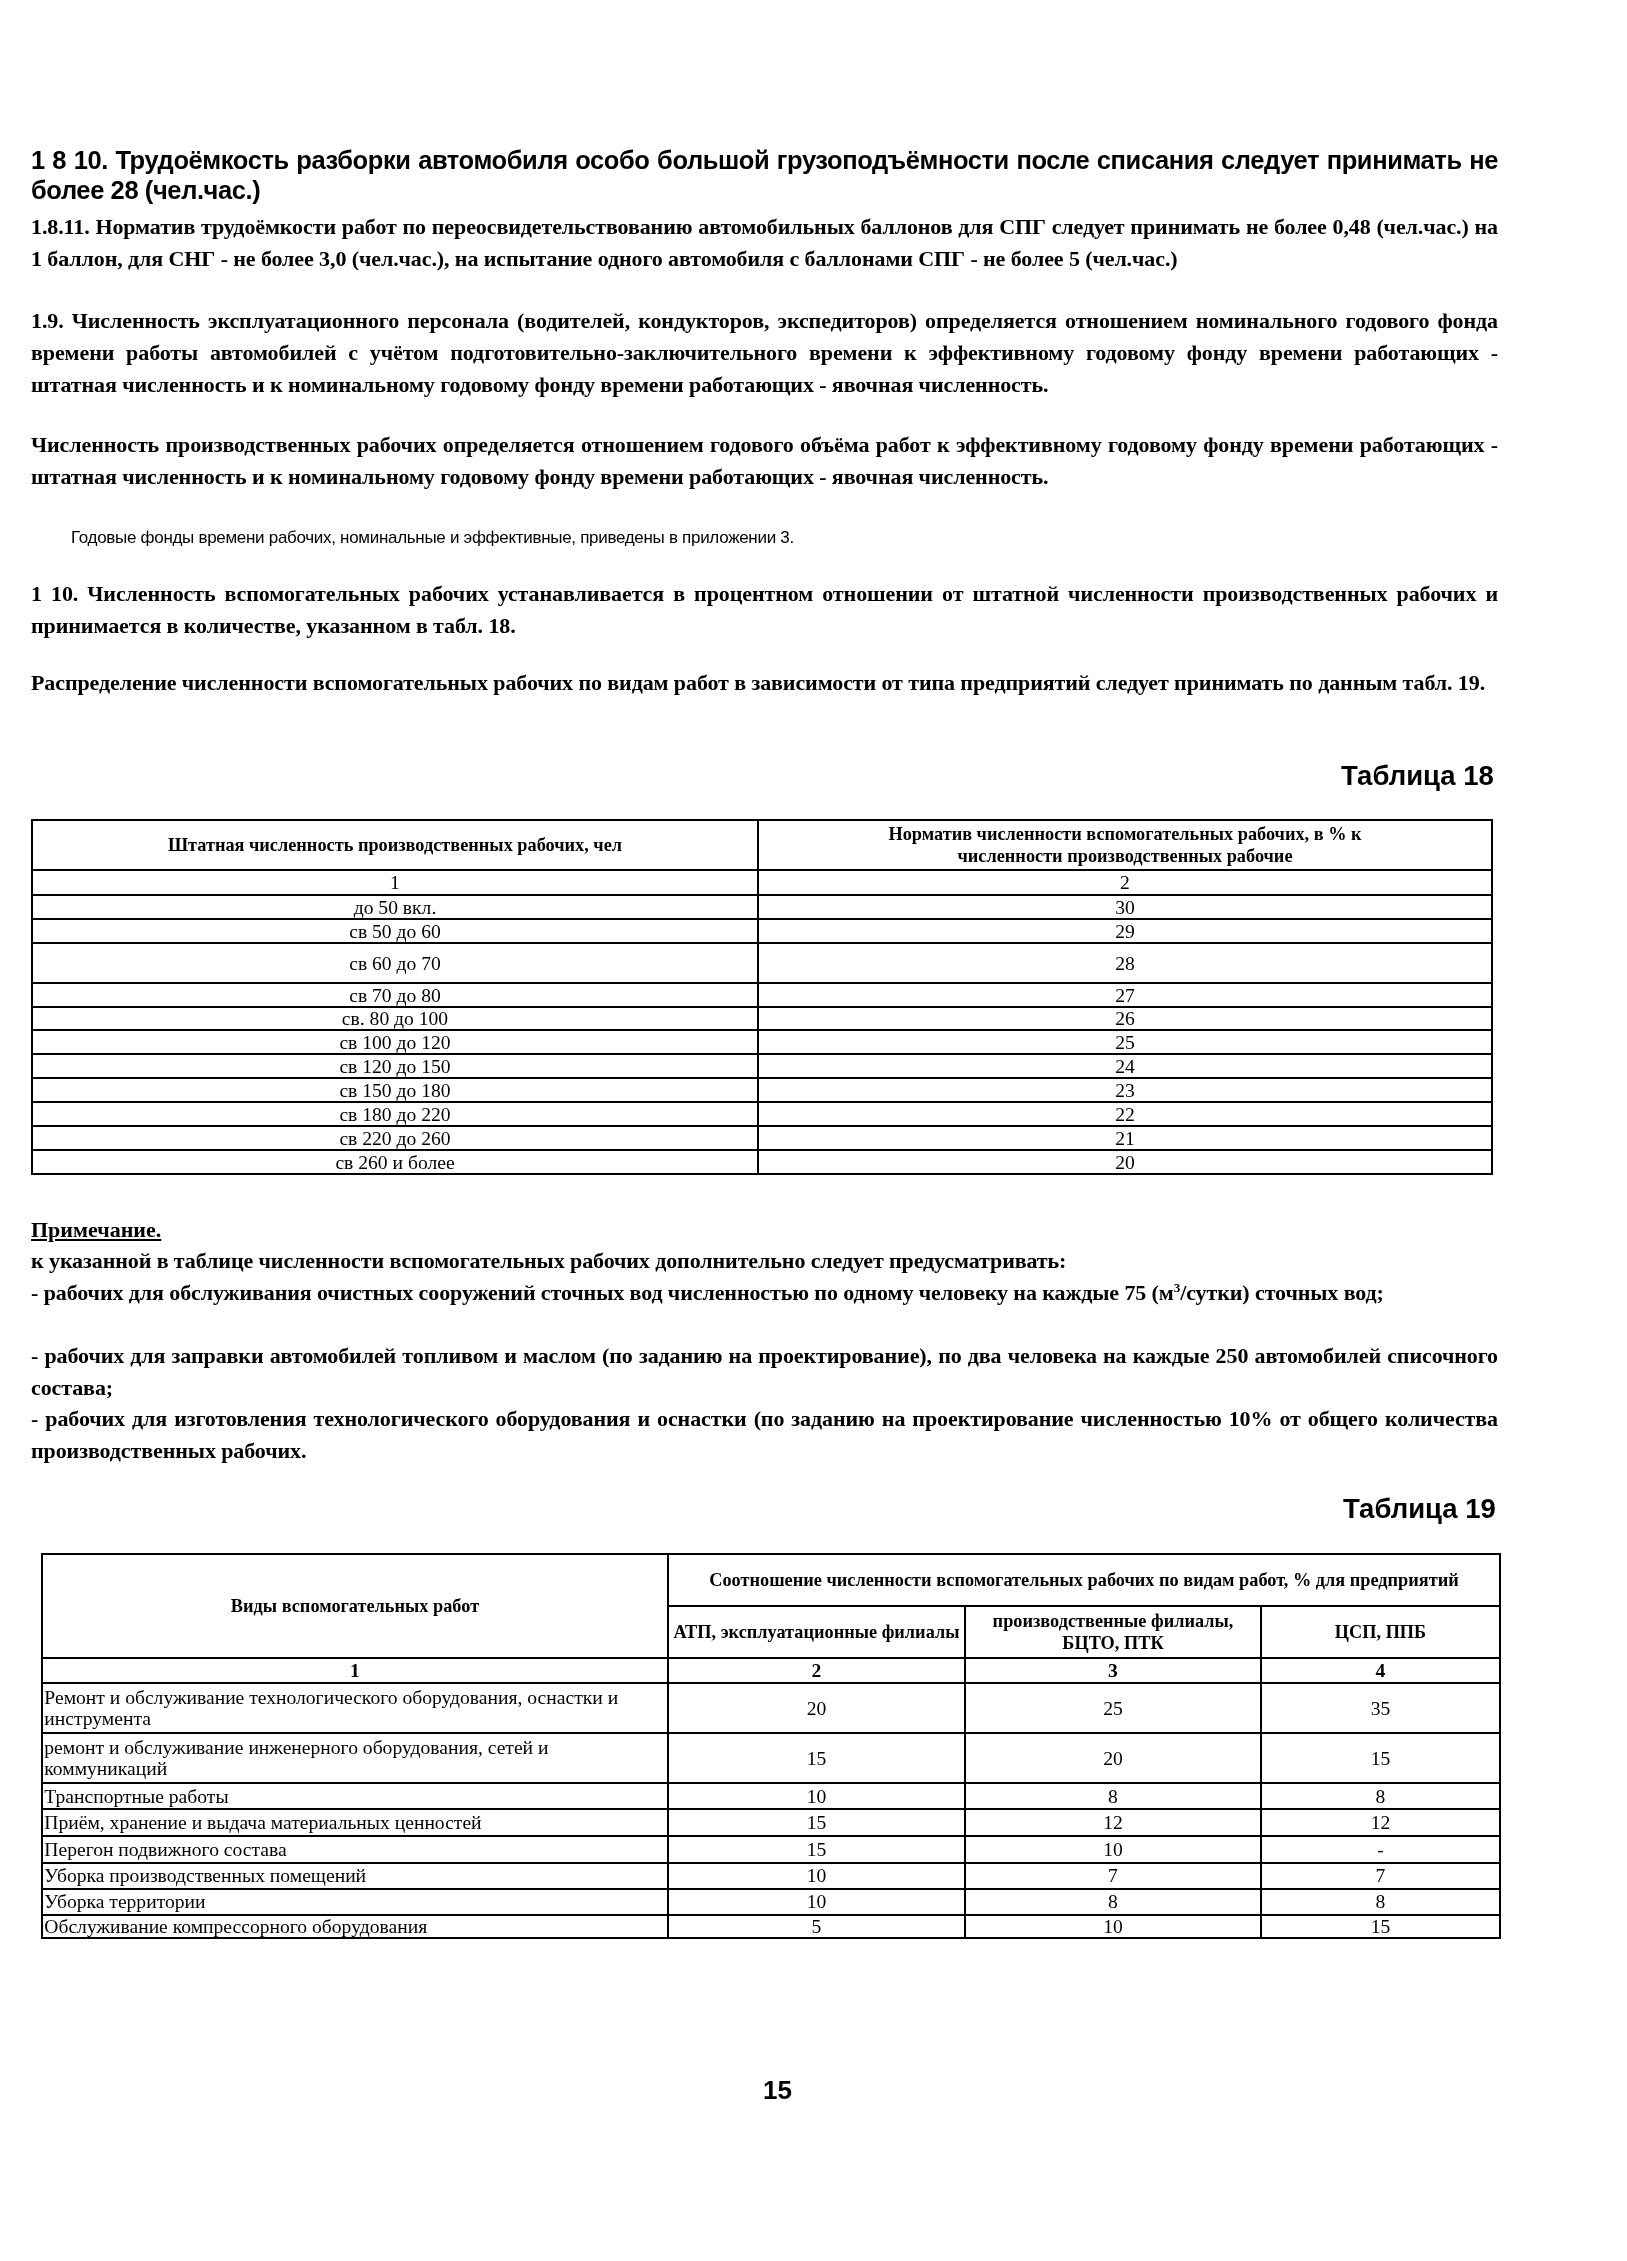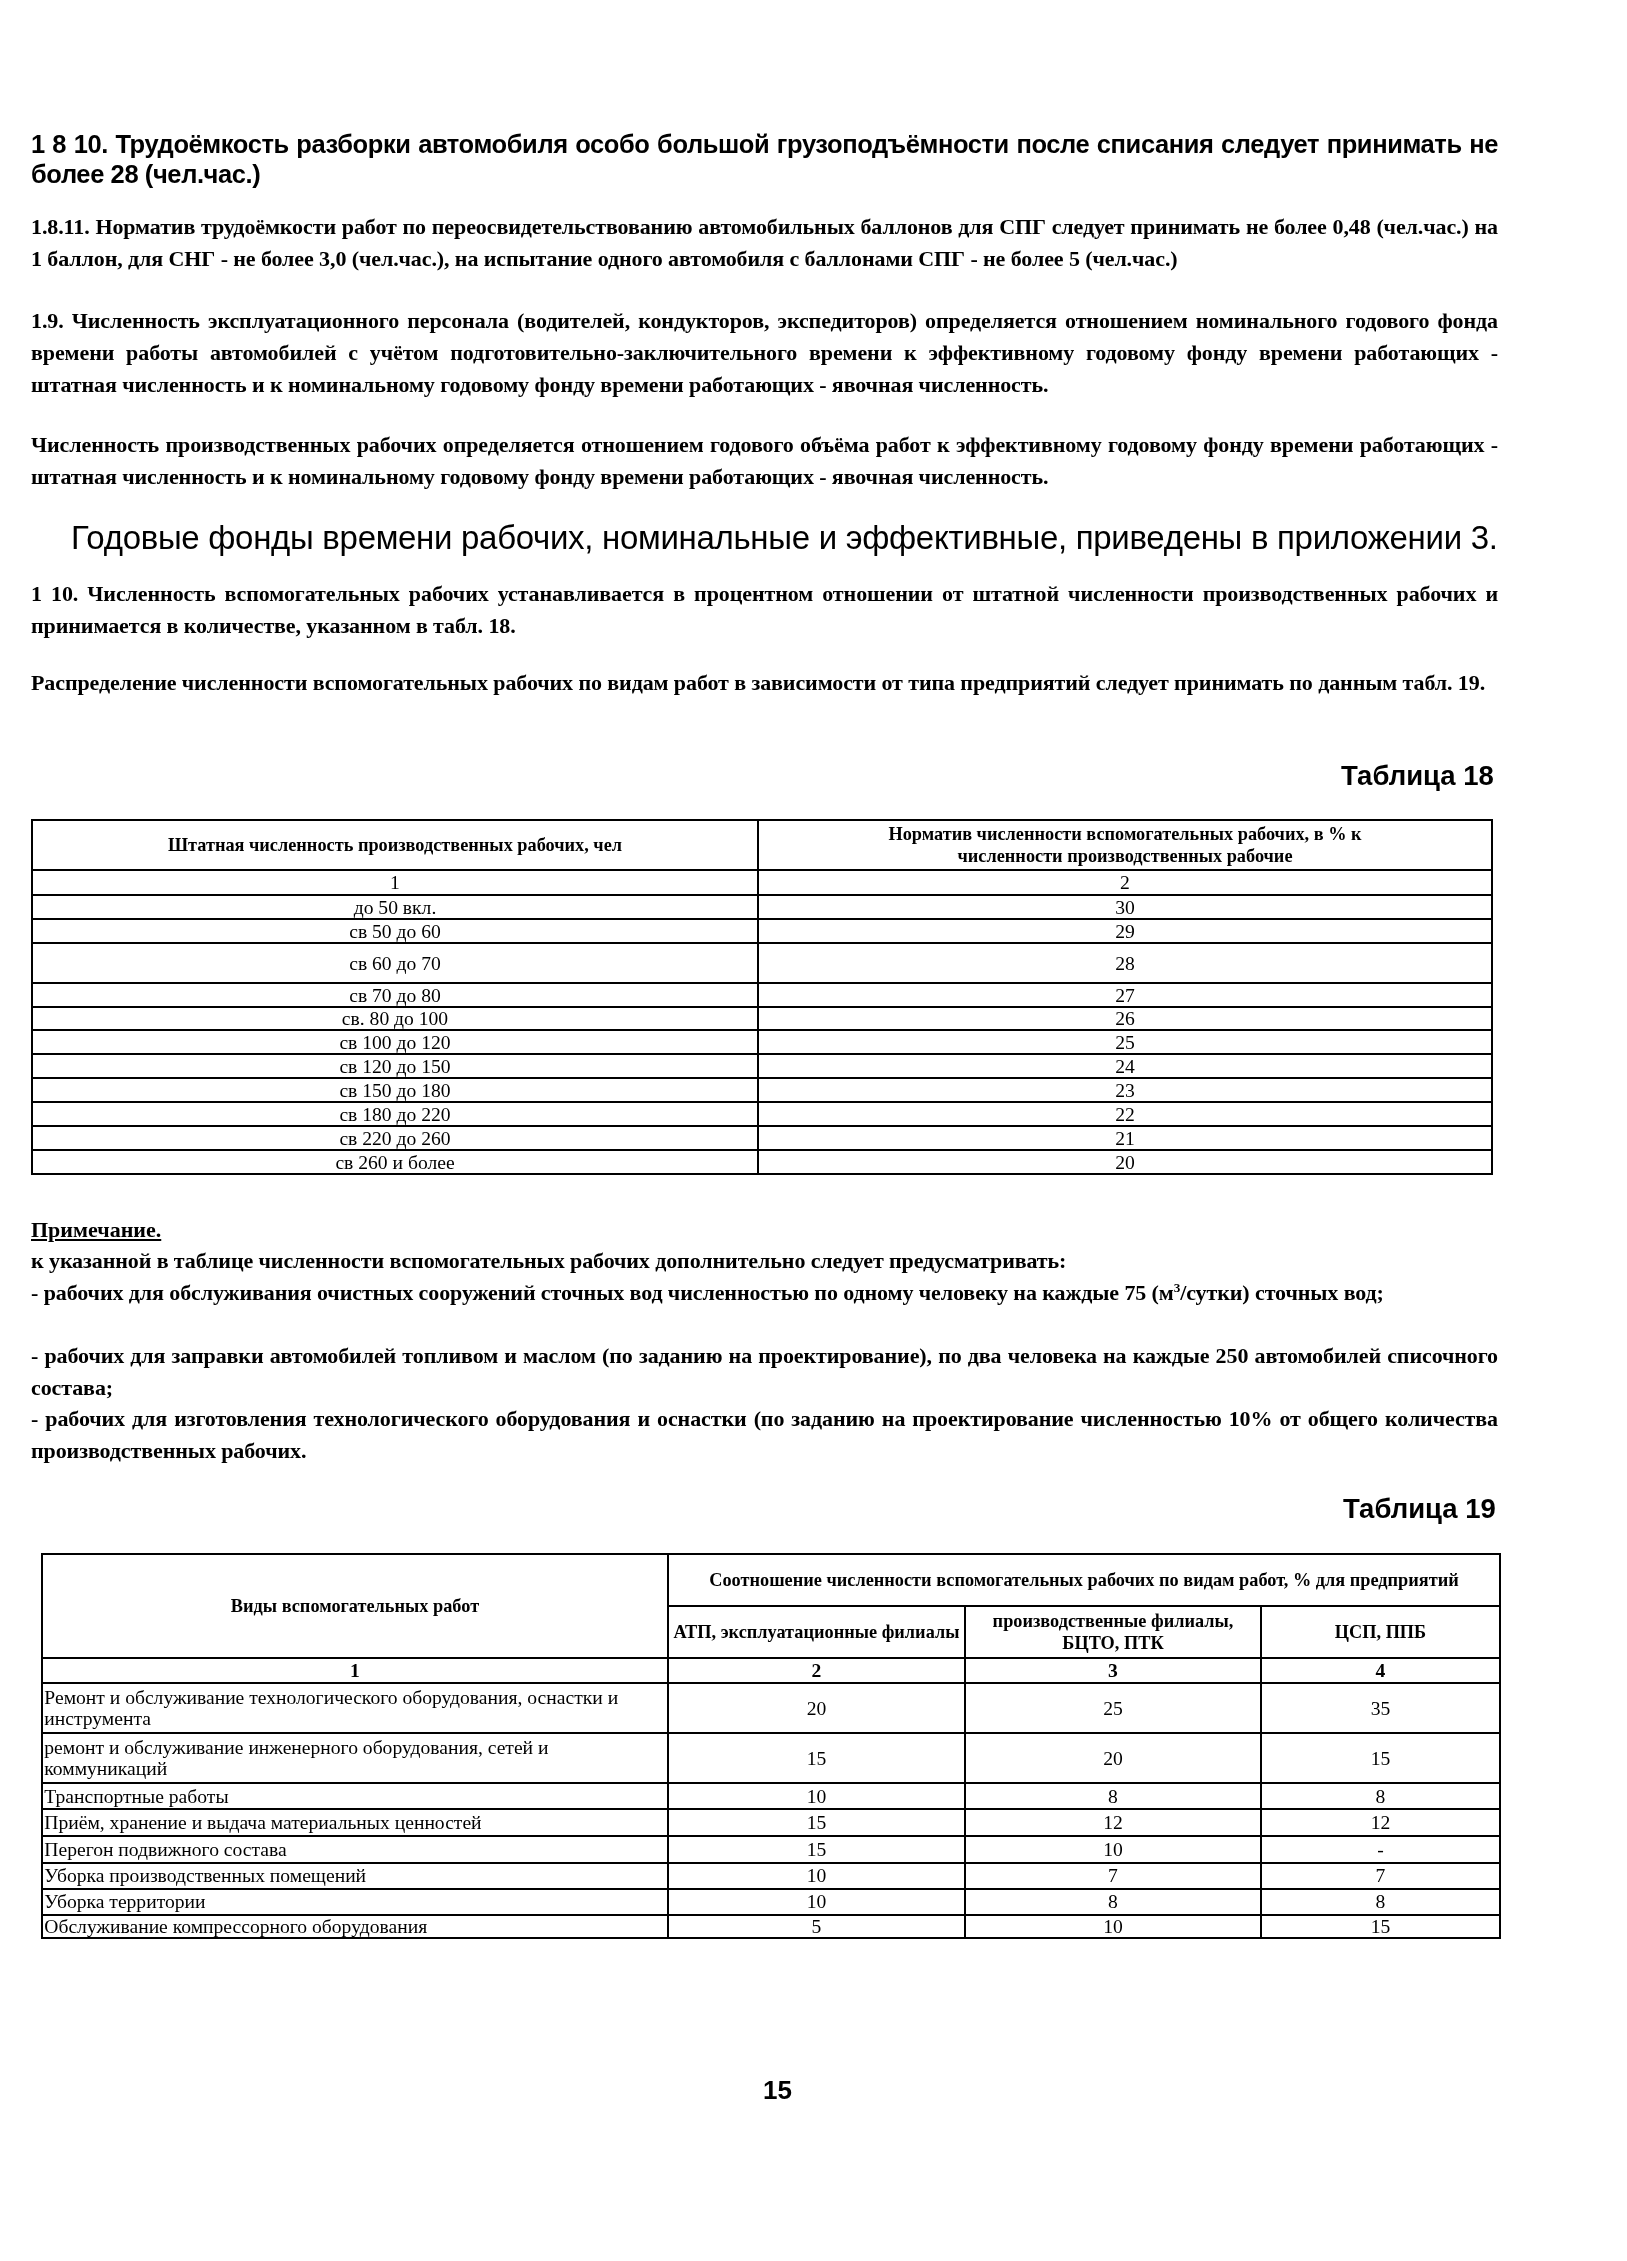--- a/index.html
+++ b/index.html
@@ -15,25 +15,25 @@
   table.doc td, table.doc th { border: 2px solid #000; padding: 0 2.6px; text-align: center; vertical-align: middle; overflow: hidden; }
   table.doc th { font-weight: bold; font-size: 18.3px; line-height: 22px; }
   table.doc td { font-size: 19.6px; line-height: 21px; }
   table.doc td.left { text-align: left; padding-left: 1.3px; }
   .note-label { text-decoration: underline; }
   sup { font-size: 60%; line-height: 0; }
 </style>
 </head>
 <body>
 
-<div class="para sansbold" style="top:129px;">1 8 10. Трудоёмкость разборки автомобиля особо большой грузоподъёмности после списания следует принимать не более 28 (чел.час.)</div>
+<div class="para sansbold" style="top:145px;">1 8 10. Трудоёмкость разборки автомобиля особо большой грузоподъёмности после списания следует принимать не более 28 (чел.час.)</div>
 <div class="para serif" style="top:211px;">1.8.11. Норматив трудоёмкости работ по переосвидетельствованию автомобильных баллонов для СПГ следует принимать не более 0,48 (чел.час.) на 1 баллон, для СНГ - не более 3,0 (чел.час.), на испытание одного автомобиля с баллонами СПГ - не более 5 (чел.час.)</div>
 <div class="para serif" style="top:305px;">1.9. Численность эксплуатационного персонала (водителей, кондукторов, экспедиторов) определяется отношением номинального годового фонда времени работы автомобилей с учётом подготовительно-заключительного времени к эффективному годовому фонду времени работающих - штатная численность и к номинальному годовому фонду времени работающих - явочная численность.</div>
 <div class="para serif" style="top:429px;">Численность производственных рабочих определяется отношением годового объёма работ к эффективному годовому фонду времени работающих - штатная численность и к номинальному годовому фонду времени работающих - явочная численность.</div>
-<div class="abs sans" style="top:523px; left:71px; font-size:33px; line-height:30px; letter-spacing:-0.3px;">Годовые фонды времени рабочих, номинальные и эффективные, приведены в приложении 3.</div>
+<div class="abs sans" style="top:523px; left:71px; font-size:17px; line-height:30px; letter-spacing:-0.3px;">Годовые фонды времени рабочих, номинальные и эффективные, приведены в приложении 3.</div>
 <div class="para serif" style="top:578px;">1 10. Численность вспомогательных рабочих устанавливается в процентном отношении от штатной численности производственных рабочих и принимается в количестве, указанном в табл. 18.</div>
 <div class="para serif" style="top:667px;">Распределение численности вспомогательных рабочих по видам работ в зависимости от типа предприятий следует принимать по данным табл. 19.</div>
 
 <div class="heading-right" style="top:760px; left:1341px;">Таблица 18</div>
 
 <table class="doc" style="left:31px; top:819px; width:1460px;">
   <colgroup>
       <col style="width:726px">
       <col style="width:734px">
     </colgroup>

